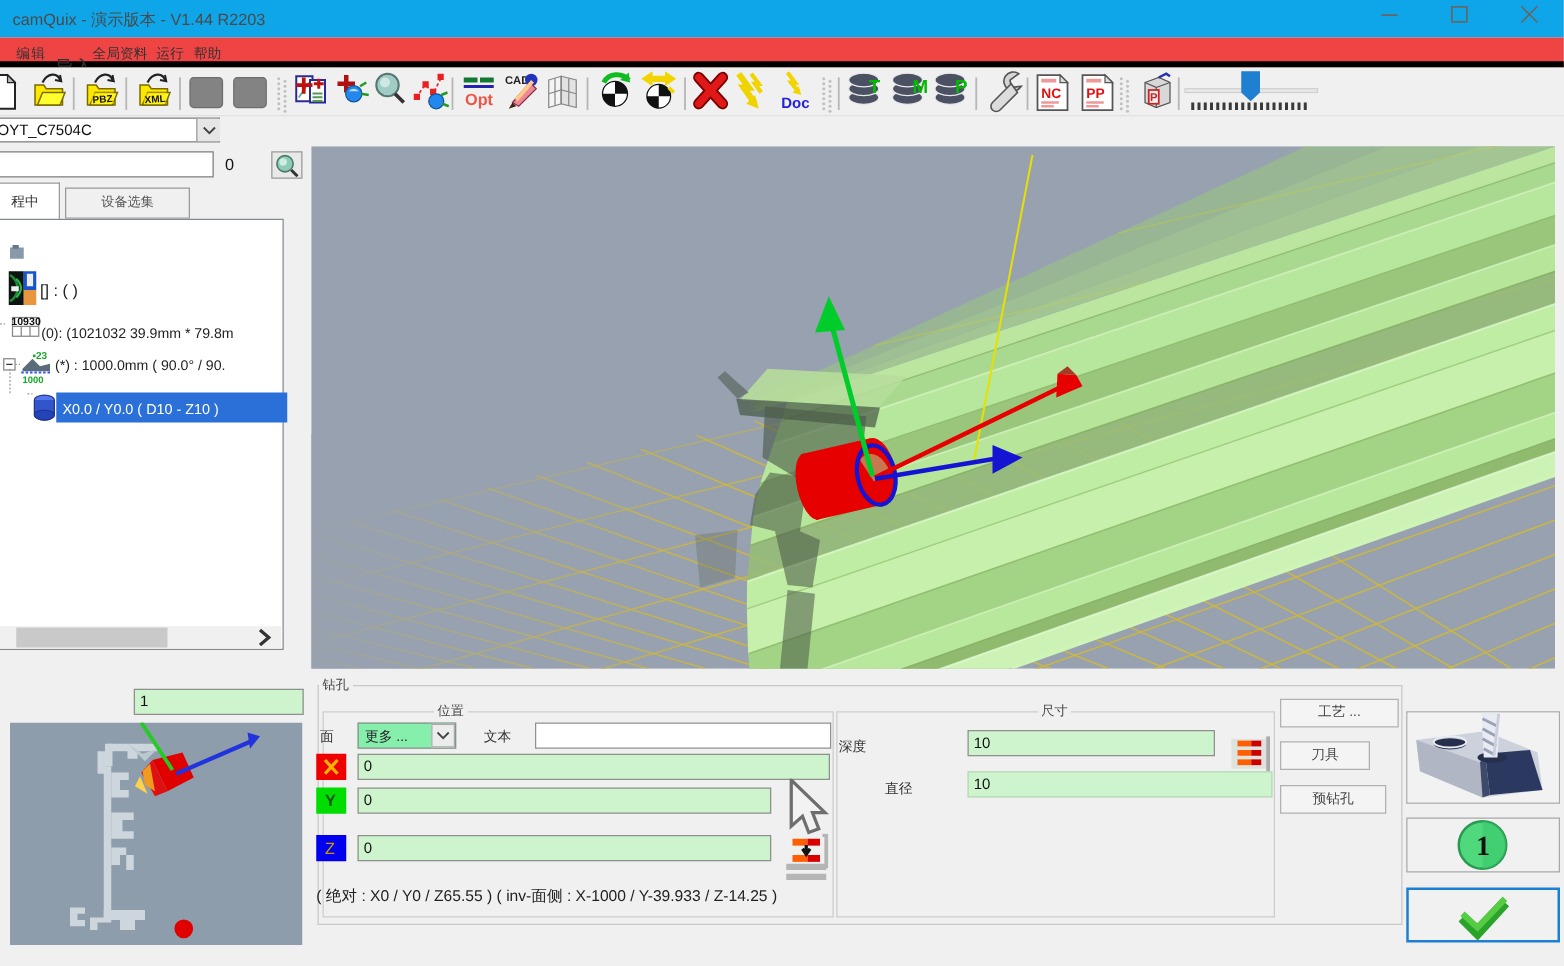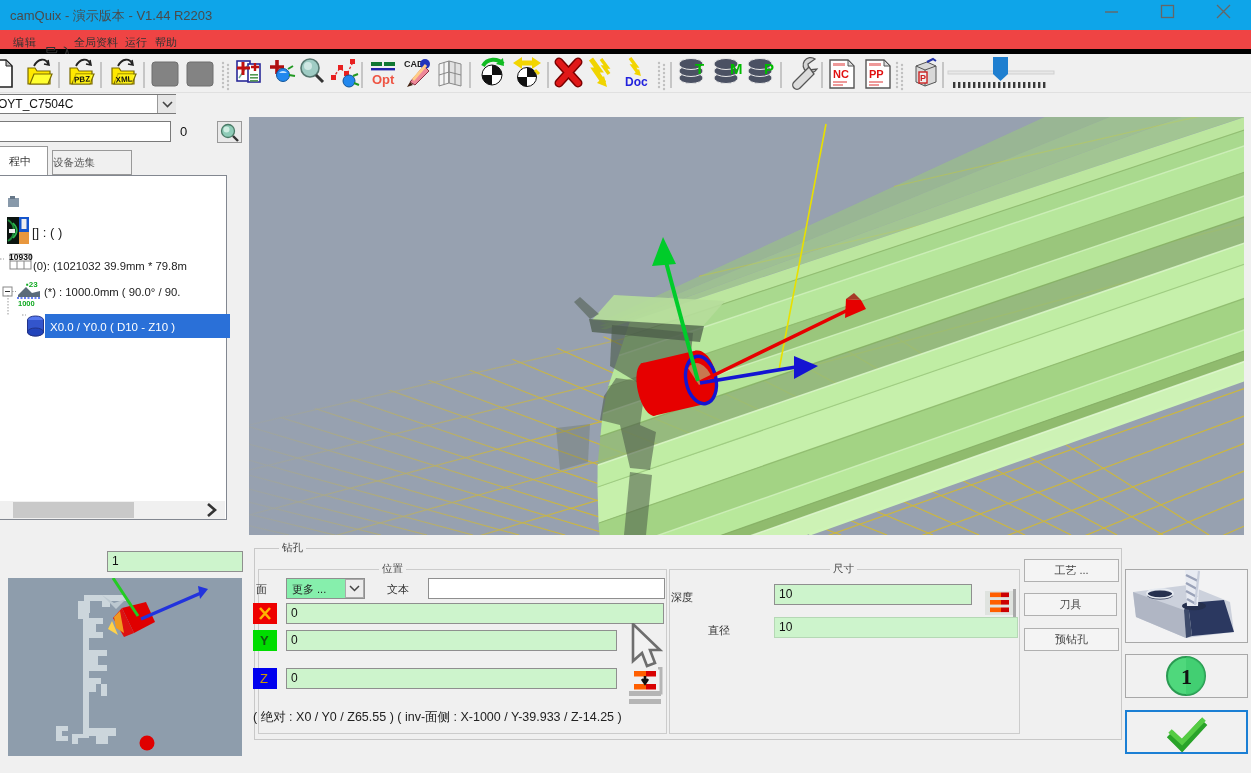--- a/index.html
+++ b/index.html
@@ -1,21 +1,21 @@
 <!DOCTYPE html>
 <html><head><meta charset="utf-8"><style>
 *{margin:0;padding:0;box-sizing:border-box}
 html,body{width:1251px;height:773px;overflow:hidden;font-family:"Liberation Sans",sans-serif}
 body{background:#f0f0f0}
 .abs{position:absolute}
 .lbl{position:absolute;font-size:11px;color:#333}
 .gfield{position:absolute;background:#cdf4cc;border:1px solid #8f8f8f;font-size:12px;color:#111;padding:2px 4px;line-height:15px}
 .btn{position:absolute;background:#f4f4f4;border:1px solid #b0b0b0;font-size:11px;color:#444;text-align:center}
 fieldset{border:1px solid #c8c8c8;position:absolute}
-legend{font-size:10.5px;color:#444;padding:0 3px;margin-left:24px}
+legend{font-size:10.5px;color:#444;padding:0 3px;margin-left:0}
 </style></head><body>
 <div class="abs" style="left:0;top:0;width:1251px;height:30px;background:#0ea5e9">
  <div class="abs" style="left:10px;top:7px;font-size:13px;color:#4a4a4a">camQuix - 演示版本 - V1.44 R2203</div>
  <svg class="abs" style="left:1090px;top:0" width="161" height="30" viewBox="0 0 161 30">
   <line x1="15" y1="12" x2="28" y2="12" stroke="#666" stroke-width="1.4"></line>
   <rect x="71.5" y="5.5" width="12" height="12" fill="none" stroke="#666" stroke-width="1.3"></rect>
   <path d="M127 5 L140 18 M140 5 L127 18" stroke="#666" stroke-width="1.3"></path>
  </svg>
 </div>
 <div class="abs" style="left:0;top:30px;width:1251px;height:24px;background:#ef4444;border-bottom:5px solid #000000">
@@ -262,21 +262,21 @@
 <div class="abs" style="left:-20px;top:121px;width:191px;height:21px;background:#fff;border:1px solid #7a7a7a"></div>
 <div class="abs" style="left:180px;top:124px;font-size:13px;color:#111">0</div>
 <div class="abs" style="left:217px;top:121px;width:25px;height:22px;background:#e9e9e9;border:1px solid #999">
  <svg width="23" height="20">
       <circle cx="10" cy="9" r="6.5" fill="#8fccb8" stroke="#4a7a66" stroke-width="1.3"></circle>
       <circle cx="8.5" cy="7.5" r="3" fill="#cfeee2"></circle>
       <path d="M15 14 L20 19" stroke="#333" stroke-width="2.4"></path>
     </svg>
 </div>
 
-<div class="abs" style="left:52px;top:150px;width:80px;height:25px;background:#f0f0f0;border:1px solid #999;font-size:10.5px;color:#555;text-align:left;line-height:23px">设备选集</div>
+<div class="abs" style="left:52px;top:150px;width:100px;height:25px;background:#f0f0f0;border:1px solid #999;font-size:10.5px;color:#555;text-align:center;line-height:23px">设备选集</div>
 <div class="abs" style="left:-10px;top:146px;width:58px;height:30px;background:#fff;border:1px solid #999;border-bottom:none">
     <span style="position:absolute;left:18px;top:7px;font-size:11px;color:#333">程中</span>
   </div>
 <div class="abs" style="left:-10px;top:175px;width:237px;height:345px;background:#fff;border:1px solid #828790"></div>
 
 <svg class="abs" style="left:0;top:175px" width="230" height="345" viewBox="0 0 230 345">
 <rect x="8" y="23" width="11" height="9" fill="#8899aa"></rect>
     <rect x="10" y="21" width="5" height="3" fill="#667788"></rect>
 <g transform="translate(0,42)">
       <rect x="7" y="0" width="12" height="27" fill="#0b1410"></rect>
@@ -458,21 +458,21 @@
 <polygon points="597.0,182.0 596.0,201.0 617.0,192.0 612.0,183.0" fill="#e60000"></polygon>
 <polygon points="597.0,182.0 612.0,183.0 605.0,176.0" fill="#a53b27"></polygon>
 <line x1="451" y1="266" x2="547" y2="250" stroke="#1414d2" stroke-width="3.8"></line>
 <polygon points="545.0,239.0 545.0,262.0 569.0,249.0" fill="#1414d2"></polygon>
 </svg>
 
 <fieldset style="left:254px;top:541px;width:868px;height:199px">
     <legend>钻孔</legend>
   </fieldset>
 <fieldset style="left:258px;top:562px;width:409px;height:172px;border-color:#ccc">
-    <legend style="margin-left:120px">位置</legend>
+    <legend style="margin-left:88px">位置</legend>
   </fieldset>
 <fieldset style="left:669px;top:562px;width:351px;height:172px;border-color:#ccc">
     <legend style="margin-left:160px">尺寸</legend>
   </fieldset>
 <div class="lbl" style="left:256px;top:582px">面</div>
 <div class="abs" style="left:286px;top:578px;width:79px;height:21px;background:#86efac;border:1px solid #8f8f8f">
  <div class="abs" style="left:5px;top:3px;font-size:11px;color:#222">更多 ...</div>
  <div class="abs" style="left:58px;top:0;width:19px;height:19px;background:#ececec;border:1px solid #aaa"><svg width="17" height="17">
         <path d="M4 6 L8.5 10.5 L13 6" stroke="#444" stroke-width="1.5" fill="none"></path>
       </svg></div>
@@ -513,22 +513,22 @@
 <rect x="6" y="3.5" width="11" height="4.6" fill="#ff5f00"></rect>
     <rect x="17" y="3.5" width="8" height="4.6" fill="#cc0000"></rect>
 <rect x="6" y="11" width="11" height="4.6" fill="#ff5f00"></rect>
     <rect x="17" y="11" width="8" height="4.6" fill="#cc0000"></rect>
 <rect x="6" y="18.5" width="11" height="4.6" fill="#ff5f00"></rect>
     <rect x="17" y="18.5" width="8" height="4.6" fill="#cc0000"></rect>
 </svg>
 <div class="lbl" style="left:708px;top:623px">直径</div>
 <div class="gfield" style="left:774px;top:617px;width:244px;height:21px;border-color:#b5d8b5">10</div>
 <div class="btn" style="left:1024px;top:559px;width:95px;height:23px;line-height:21px">工艺 ...</div>
-<div class="btn" style="left:1024px;top:593px;width:93px;height:23px;line-height:21px">刀具</div>
-<div class="btn" style="left:1024px;top:628px;width:95px;height:23px;line-height:21px">预钻孔</div>
+<div class="btn" style="left:1024px;top:593px;width:72px;height:23px;line-height:21px">刀具</div>
+<div class="btn" style="left:1024px;top:628px;width:85px;height:23px;line-height:21px">预钻孔</div>
 <div class="abs" style="left:1125px;top:569px;width:123px;height:74px;border:1px solid #a8a8a8;background:#f2f2f3"><svg width="121" height="72" viewBox="0 0 121 72">
 <rect width="121" height="72" fill="#f2f2f3"></rect>
 <polygon points="7,22 62,15 104,32 108,62 60,68 10,47" fill="#ccd1dc"></polygon>
 <polygon points="7,22 10,47 60,68 58,40" fill="#b0b6c4"></polygon>
 <polygon points="62,33 98,30 108,62 66,66" fill="#2b3860"></polygon>
 <polygon points="62,33 66,66 60,68 58,40" fill="#3d4a6a"></polygon>
 <ellipse cx="34" cy="25" rx="13" ry="4.5" fill="#26304e"></ellipse>
 <ellipse cx="34" cy="23.5" rx="13" ry="4.5" fill="none" stroke="#e8ecf2" stroke-width="1.5"></ellipse>
 <ellipse cx="68" cy="36" rx="12" ry="4.2" fill="#26304e"></ellipse>
 <path d="M59 0 L74 0 L72 36 L61 36 Z" fill="#e8ebf2"></path>

